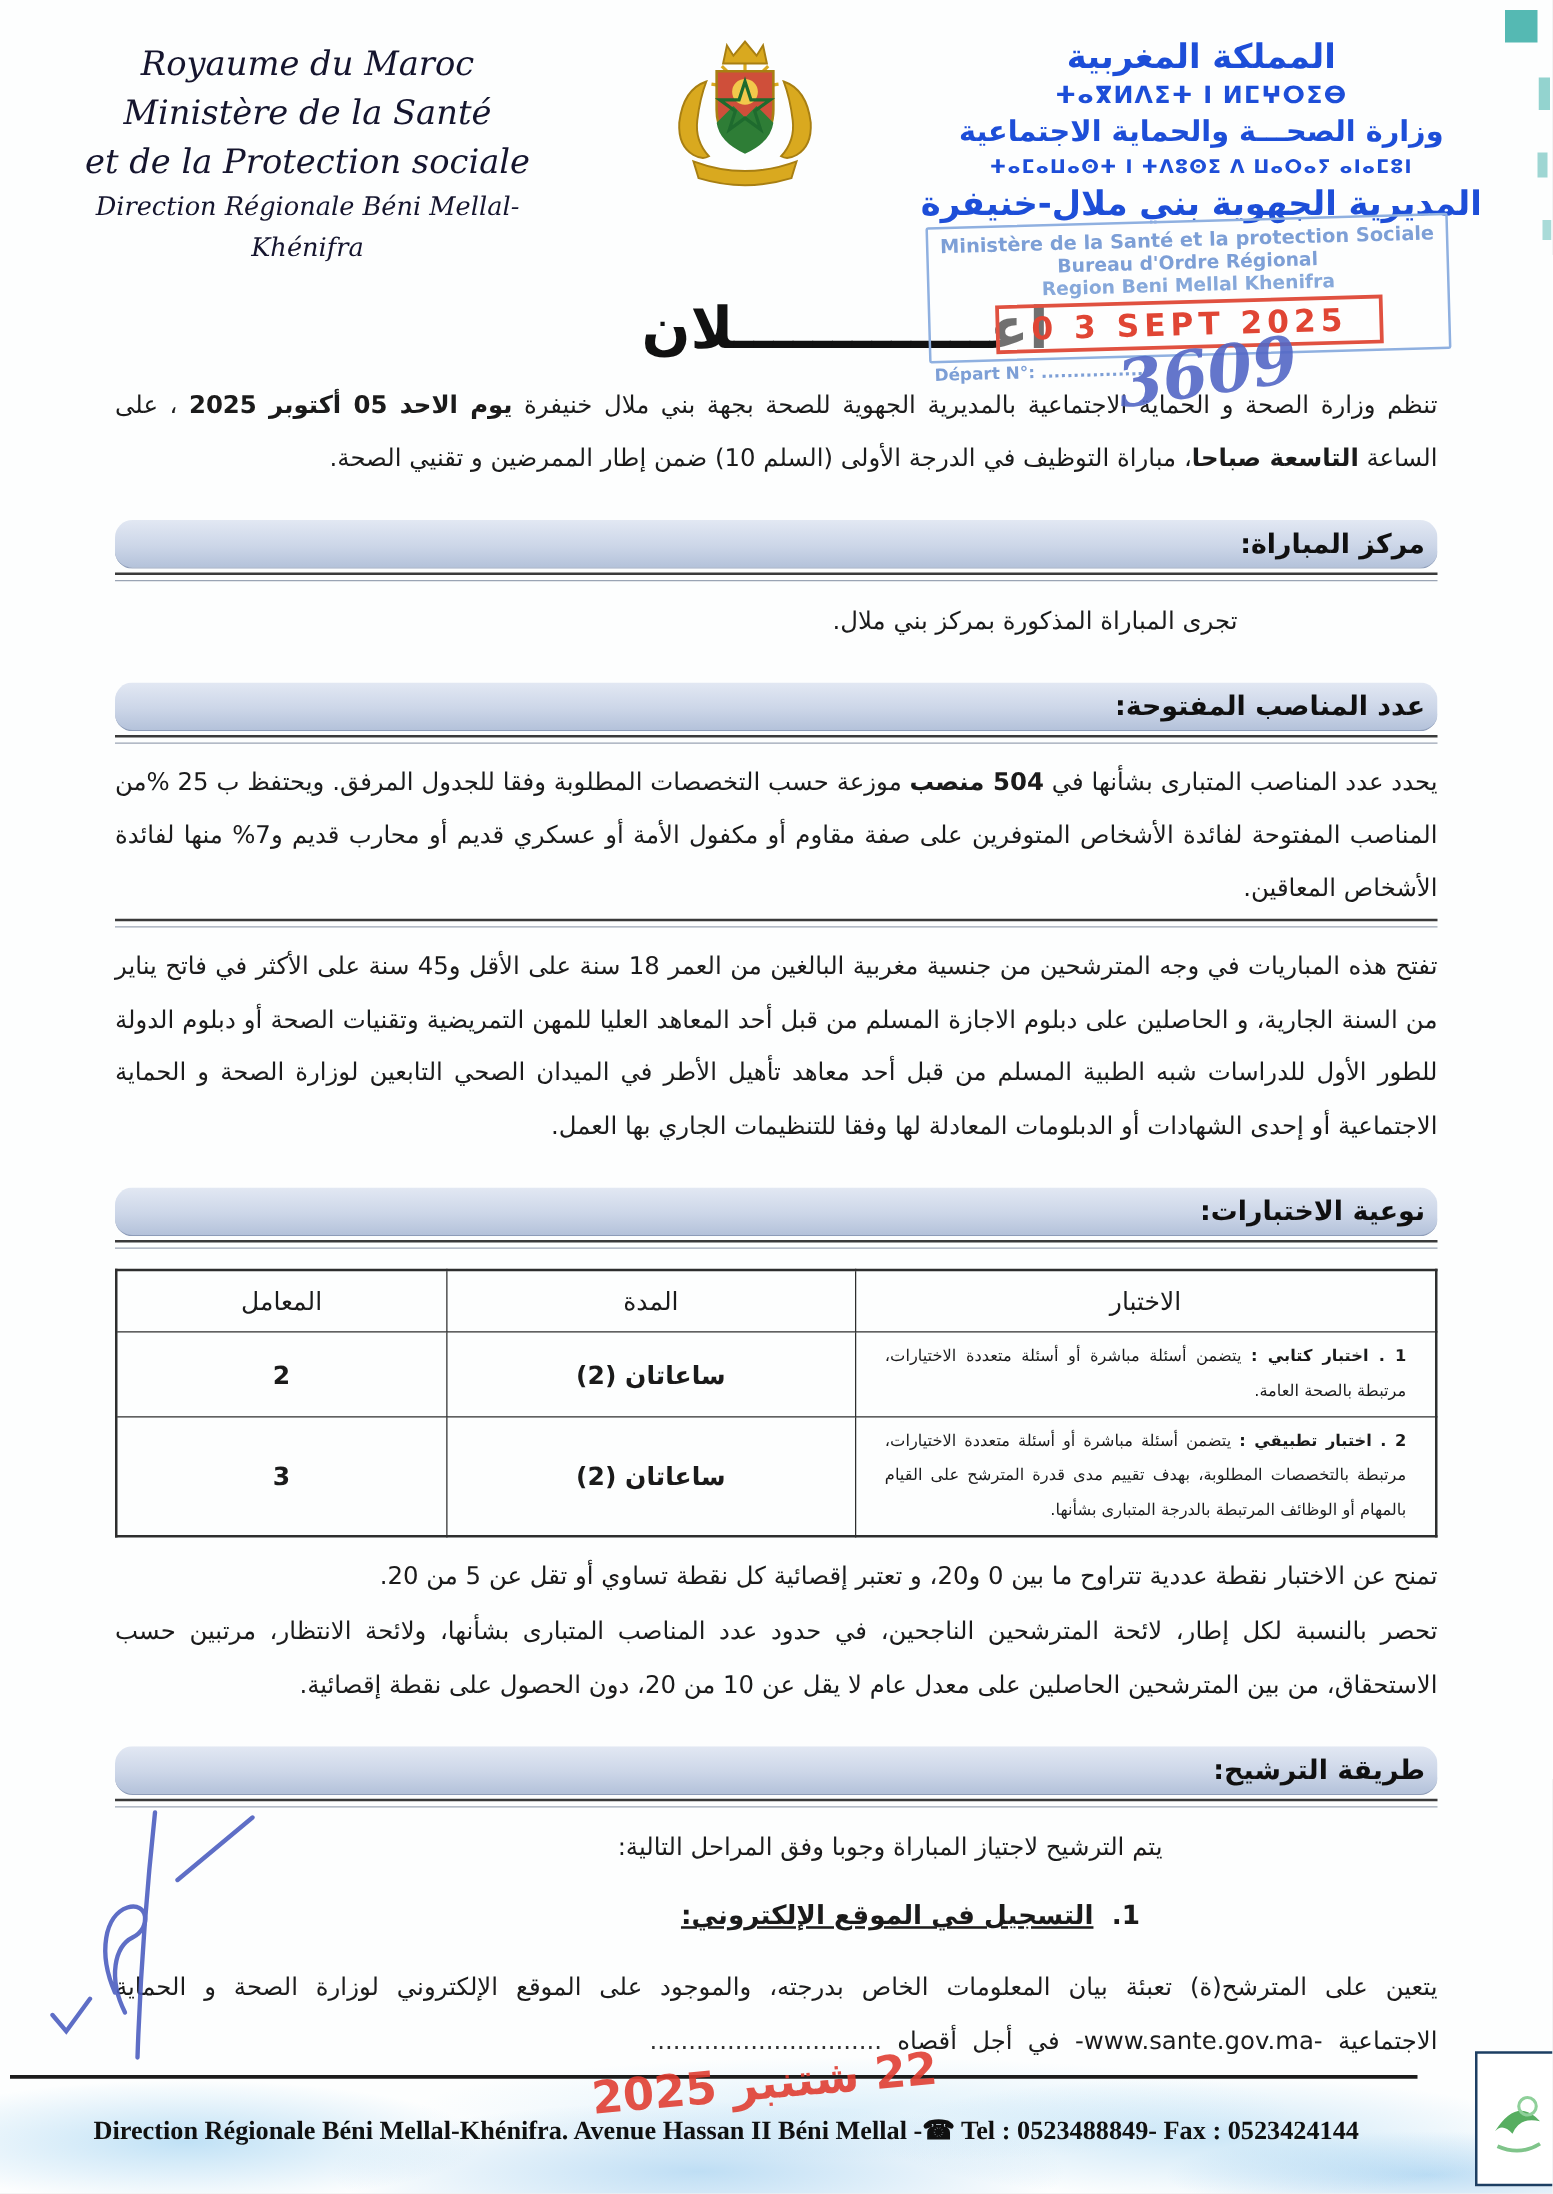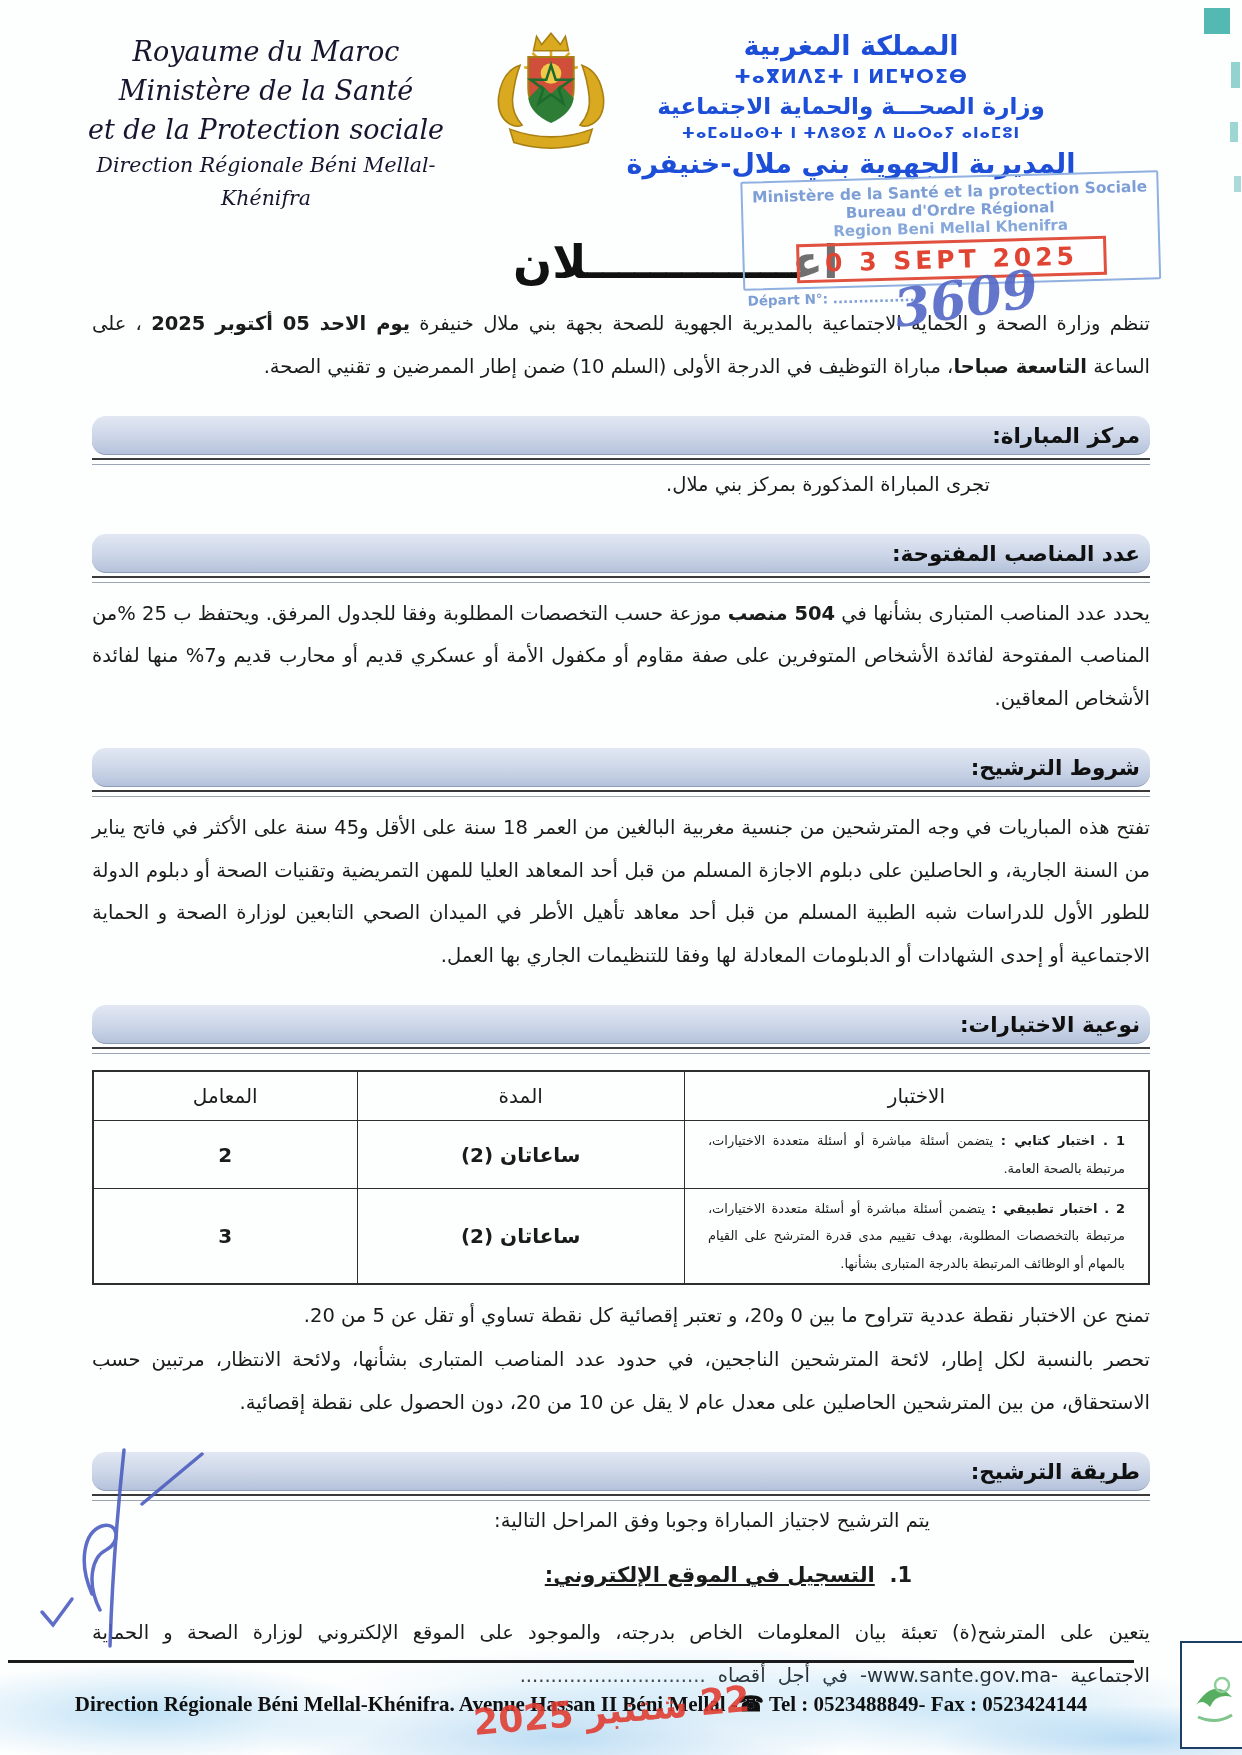--- a/index.html
+++ b/index.html
@@ -8,22 +8,22 @@
     width:1242px;height:1755px;
     margin:0 auto;
     background:#fdfefe;
     overflow:hidden;
     direction:rtl;
     font-family:"DejaVu Sans",sans-serif;
     color:#1b1b1b;
   }
   
   .header{
-    display:flex;align-items:flex-start;
-    padding:24px 56px 0 56px;direction:ltr;
+    display:flex;justify-content:space-between;align-items:flex-start;
+    padding:24px 56px 0 36px;direction:ltr;
   }
   .hdr-fr{
     width:420px;text-align:center;
     font-family:"DejaVu Serif",serif;font-style:italic;
     color:#15152e;padding-top:8px;
   }
   .hdr-fr .l1,.hdr-fr .l2,.hdr-fr .l3{font-size:27px;line-height:1.45;}
   .hdr-fr .l4{font-size:20.5px;line-height:1.6;}
   .hdr-emblem{width:150px;text-align:center;margin-top:2px;}
   .hdr-ar{
@@ -73,21 +73,21 @@
   .para{font-size:19.5px;line-height:2.18;text-align:justify;margin:0;}
   .para .b{font-weight:bold;}
   .intro{margin-top:14px;}
   .section-band{
     margin-top:28px;
     background:linear-gradient(180deg,#e2e8f3 0%,#ccd6e8 55%,#b4c2da 100%);
     padding:7px 10px 6px;border-bottom:1px solid #8d9cb8;border-radius:14px;
   }
   .section-band .band-title{font-size:21.5px;font-weight:bold;color:#101010;}
   .band-rule{height:4px;border-top:2.5px solid #3a3a3a;border-bottom:1px solid #9aa4b4;margin-top:3px;}
-  .indent-line{font-size:19.5px;line-height:2.1;white-space:nowrap;}
+  .indent-line{font-size:19.5px;line-height:2.1;margin-top:12px;white-space:nowrap;}
   .body-gap{margin-top:10px;}
   
   .exam-table{
     width:100%;margin-top:16px;border-collapse:collapse;
     border:2px solid #2e2e2e;
   }
   .exam-table th,.exam-table td{border:1.5px solid #2e2e2e;vertical-align:middle;}
   .exam-table th{font-size:20px;font-weight:normal;padding:12px 8px;}
   .exam-cell{font-size:13px;line-height:2.1;padding:6px 23px;text-align:justify;}
   .exam-cell .b{font-weight:bold;}
@@ -215,23 +215,20 @@
 
     <div class="section-band">
       <span class="band-title">عدد المناصب المفتوحة:</span>
     </div>
     <div class="band-rule"></div>
 
     <p class="para body-gap">
       <span>يحدد عدد المناصب المتبارى بشأنها في </span><span class="b">504 منصب</span><span> موزعة حسب التخصصات المطلوبة وفقا للجدول المرفق. ويحتفظ ب 25 %من المناصب المفتوحة لفائدة الأشخاص المتوفرين على صفة مقاوم أو مكفول الأمة أو عسكري قديم أو محارب قديم و7% منها لفائدة الأشخاص المعاقين.</span>
     </p>
 
-    <div class="section-band">
-      <span class="band-title">شروط الترشيح:</span>
-    </div>
     <div class="band-rule"></div>
 
     <p class="para body-gap">تفتح هذه المباريات في وجه المترشحين من جنسية مغربية البالغين من العمر 18 سنة على الأقل و45 سنة على الأكثر في فاتح يناير من السنة الجارية، و الحاصلين على  دبلوم الاجازة المسلم من قبل أحد المعاهد العليا للمهن التمريضية وتقنيات الصحة أو دبلوم الدولة للطور الأول للدراسات شبه الطبية المسلم من قبل أحد معاهد تأهيل الأطر في الميدان الصحي التابعين لوزارة الصحة و الحماية الاجتماعية أو إحدى الشهادات أو الدبلومات المعادلة لها وفقا للتنظيمات الجاري بها العمل.</p>
 
     <div class="section-band">
       <span class="band-title">نوعية الاختبارات:</span>
     </div>
     <div class="band-rule"></div>
 
     <table class="exam-table">

